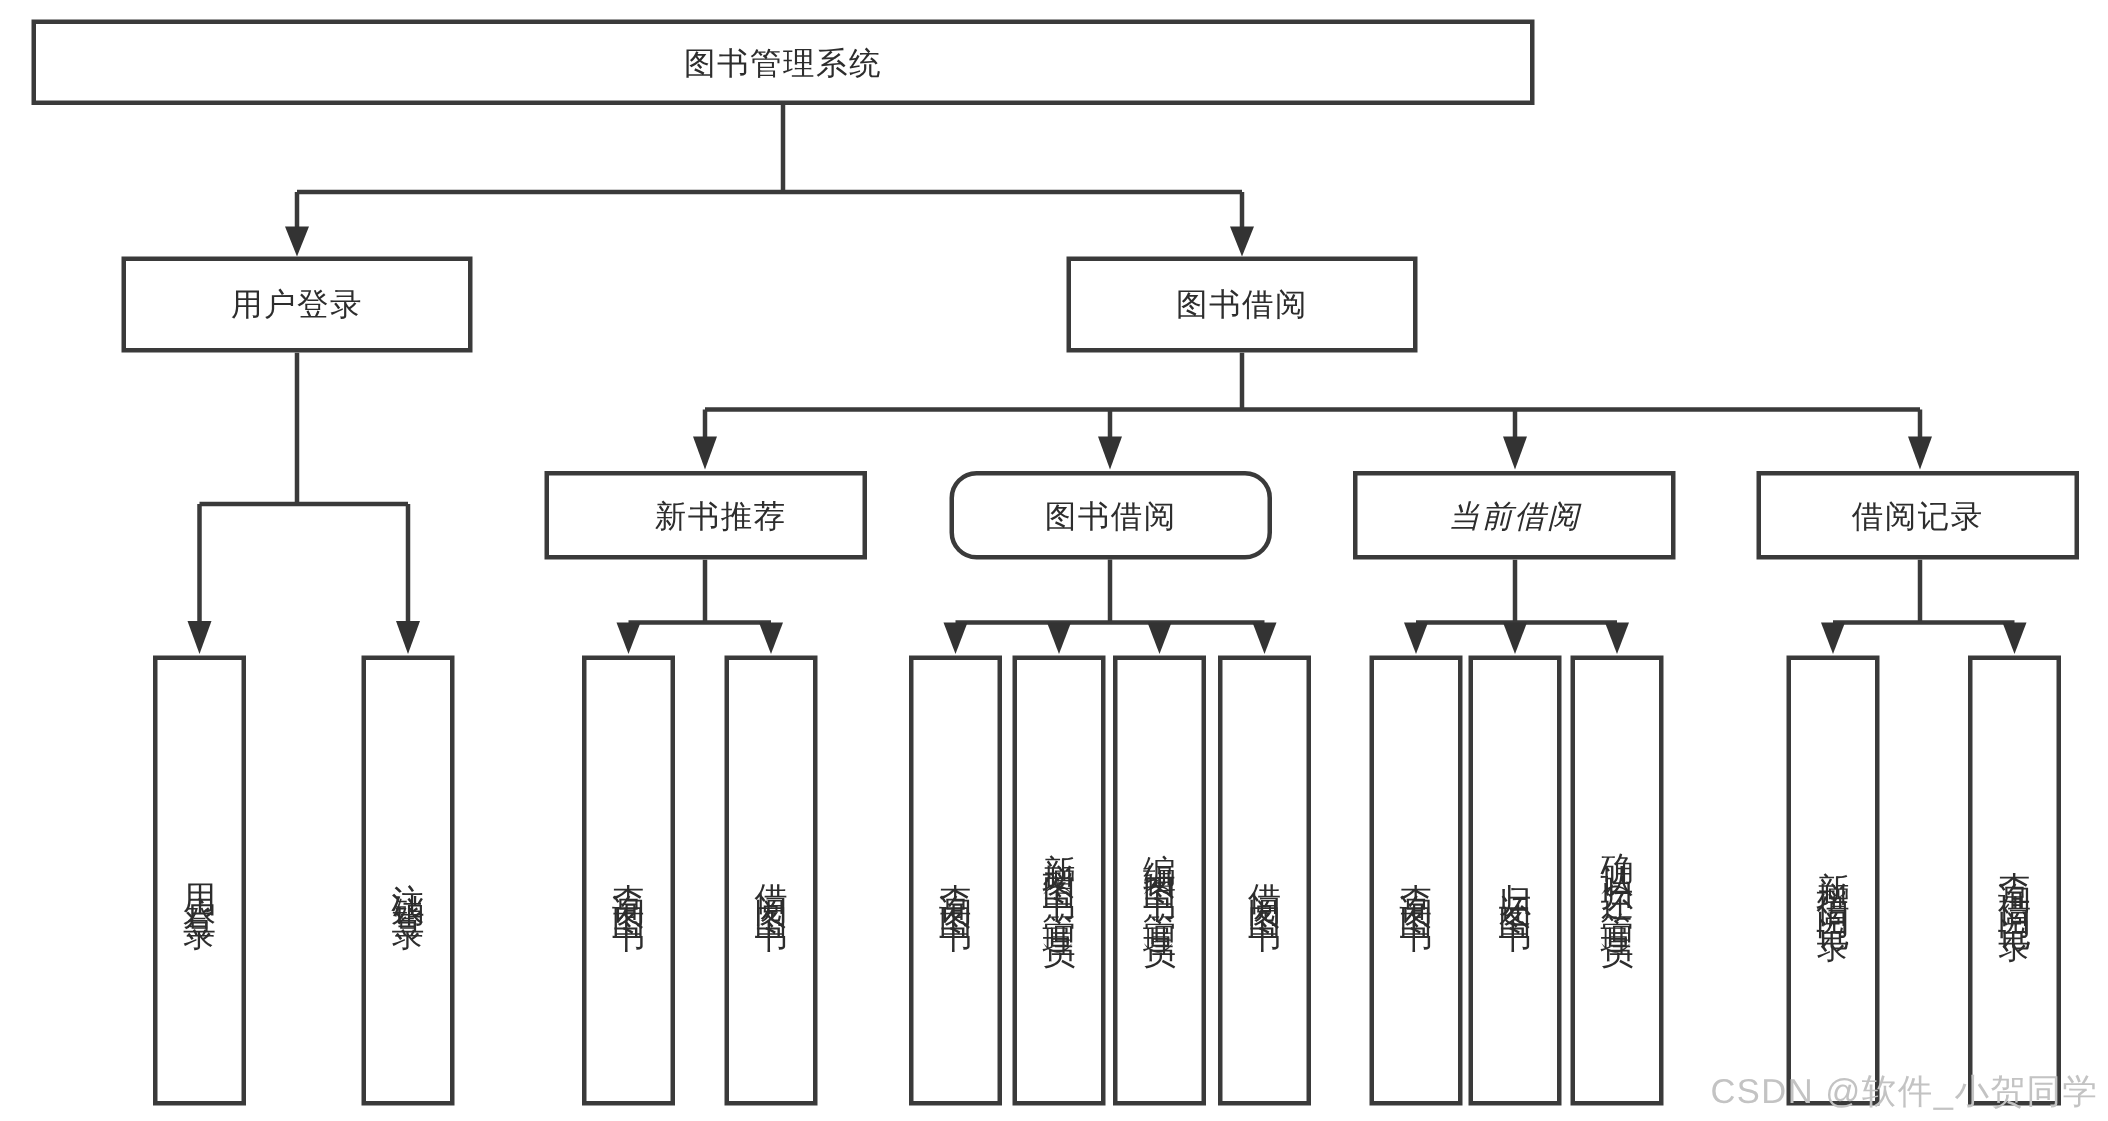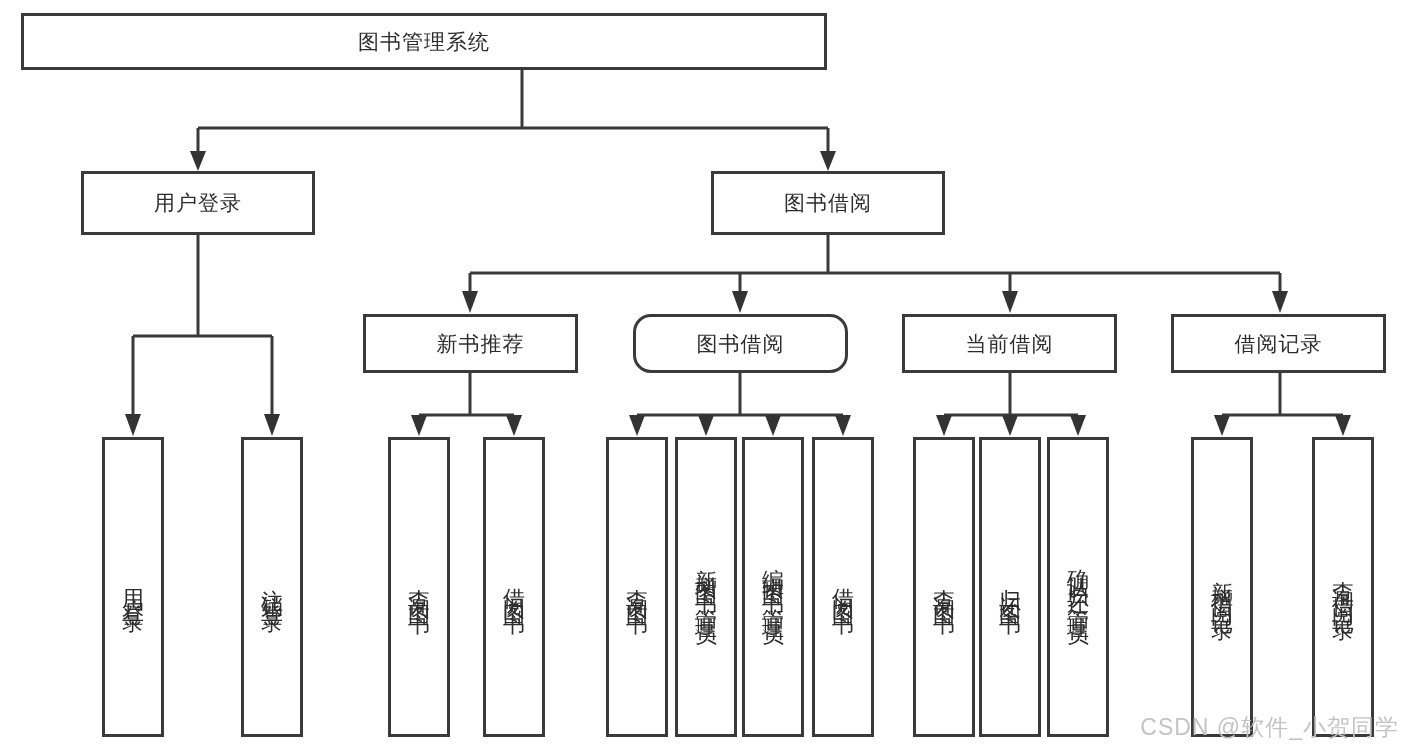--- a/index.html
+++ b/index.html
@@ -127,38 +127,38 @@
     </g>
 
     <g>
       <path d="M1280 373 V415"></path>
       <path d="M1222 415 H1343"></path>
       <polygon fill="#333333" stroke="none" points="1214,415 1230,415 1222,436"></polygon>
       <polygon fill="#333333" stroke="none" points="1335,415 1351,415 1343,436"></polygon>
     </g>
   </svg>
 
-  <div class="node" style="left:21px; top:13px; width:806px; height:57px;">
+  <div class="node" style="left:21px; top:13px; width:1002px; height:57px;">
     <span class="hlabel">图书管理系统</span>
   </div>
 
   <div class="node" style="left:81px; top:171px; width:234px; height:64px;">
     <span class="hlabel">用户登录</span>
   </div>
   <div class="node" style="left:711px; top:171px; width:234px; height:64px;">
     <span class="hlabel">图书借阅</span>
   </div>
 
   <div class="node" style="left:363px; top:314px; width:215px; height:59px;padding-left:20px;">
     <span class="hlabel">新书推荐</span>
   </div>
   <div class="node" style="left:633px; top:314px; width:215px; height:59px;border-radius:18px;">
     <span class="hlabel">图书借阅</span>
   </div>
-  <div class="node" style="left:902px; top:314px; width:215px; height:59px;">
+  <div class="node" style="left:902px; top:314px; width:215px; height:59px;font-style:italic;">
     <span class="hlabel">当前借阅</span>
   </div>
   <div class="node" style="left:1171px; top:314px; width:215px; height:59px;">
     <span class="hlabel">借阅记录</span>
   </div>
 
   <div class="node leaf" style="left:102px;">
     <span class="vlabel">用户登录</span>
   </div>
   <div class="node leaf" style="left:241px;">

